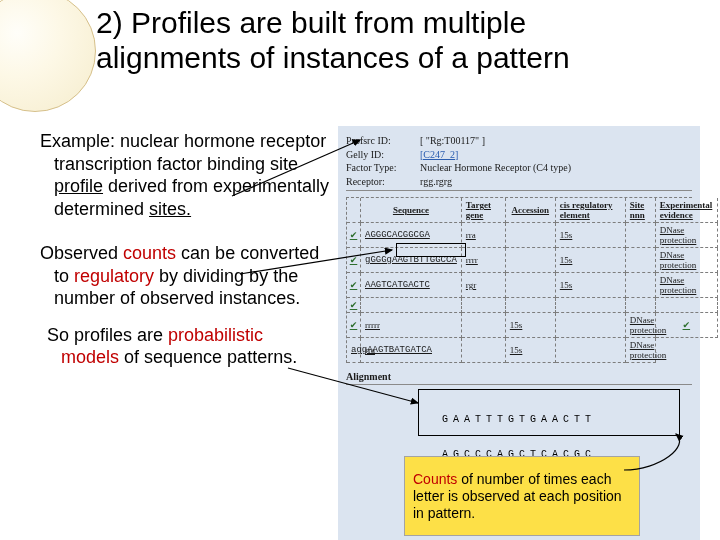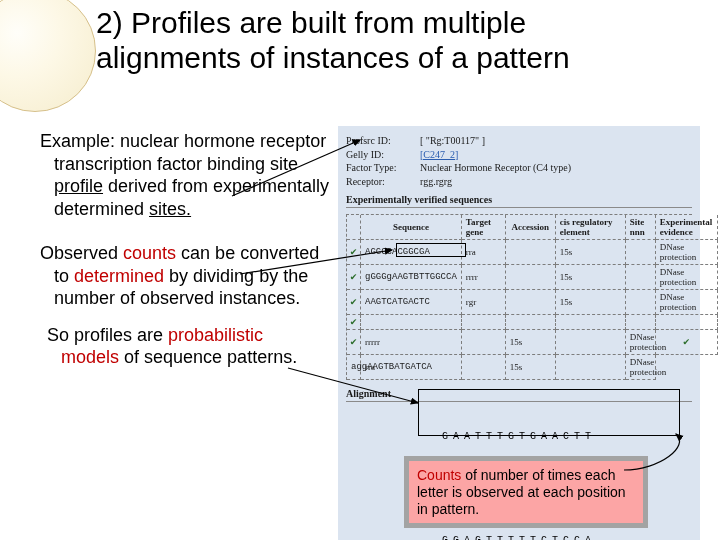--- a/index.html
+++ b/index.html
@@ -61,44 +61,44 @@
     font-size:9px;
     display:grid;
     grid-template-columns: 14px 1fr 44px 50px 70px 30px 62px;
     margin-top:4px;
   }
   .seq-table > div{
     border-right:1px dashed #7d7d7d;
     border-bottom:1px dashed #7d7d7d;
     padding:2px 4px;
     box-sizing:border-box;
-    display:flex;align-items:center;justify-content:flex-start;
+    display:flex;align-items:center;justify-content:flex-start;text-decoration:underline;
   }
   .seq-table .hd{font-weight:bold;justify-content:center}
   .seq-table .chk{color:#2e6f2e;justify-content:center}
   .seq-table .mono{font-family:"Courier New",monospace;letter-spacing:0}
   .align-block{
     margin-top:6px;
     font-family:"Courier New",monospace;
     font-size:10px;
     line-height:1.15;
     letter-spacing:5px;
     white-space:pre;
     color:#000;
     text-align:center;
   }
   .callout-box{
     position:absolute;
     left:404px;top:456px;
     width:218px;
-    border:5px solid #a3a3a3;
-    padding:6px 8px;
+    border:1px solid #a3a3a3;
+    padding:14px 8px;
     font-size:14px;
     line-height:1.2;
-    background:#fca5a5;
+    background:#fde047;
   }
   svg.arrows{
     position:absolute;
     left:0;top:0;
     width:720px;height:540px;
     pointer-events:none;
   }
   .box-seq1{position:absolute;left:396px;top:243px;width:68px;height:12px;border:1px solid #000;background:transparent}
   .box-counts{position:absolute;left:418px;top:389px;width:260px;height:45px;border:1px solid #000;background:transparent}
 </style>
@@ -107,35 +107,34 @@
 
 <div class="circle"></div>
 
 <div class="title">2) Profiles are built from multiple alignments of instances of a pattern</div>
 
 <div class="body-left">
   <p class="p1 hang">
     <span>Example: nuclear hormone receptor transcription factor binding site </span><span class="u">profile</span><span> derived from experimentally determined </span><span class="u">sites.</span>
   </p>
   <p class="p2 hang">
-    <span>Observed </span><span class="red">counts</span><span> can be converted to </span><span class="red">determined</span><span> by dividing by the number of observed instances.</span>
+    <span>Observed </span><span class="red">counts</span><span> can be converted to </span><span class="red">regulatory</span><span> by dividing by the number of observed instances.</span>
   </p>
   <p class="p3 hang">
     <span>So profiles are </span><span class="red">probabilistic models</span><span> of sequence patterns.</span>
   </p>
 </div>
 
 <div class="db-panel">
   <div class="db-hdr">
     <div><span class="lab">Profsrc ID:</span><span>[ "Rg:T00117" ]</span></div>
     <div><span class="lab">Gelly ID:</span><span class="link">[C247_2]</span></div>
     <div><span class="lab">Factor Type:</span><span>Nuclear Hormone Receptor (C4 type)</span></div>
     <div><span class="lab">Receptor:</span><span>rgg.rgrg</span></div>
   </div>
-  <div class="db-sec">Experimentally verified sequences</div>
   <div class="hr"></div>
   <div class="seq-table" id="seqtable">
       <div class="hd"> </div>
       <div class="hd">Sequence</div>
       <div class="hd">Target gene</div>
       <div class="hd">Accession</div>
       <div class="hd">cis regulatory element</div>
       <div class="hd">Site nnn</div>
       <div class="hd">Experimental evidence</div>
       <div class="chk">✔</div>

